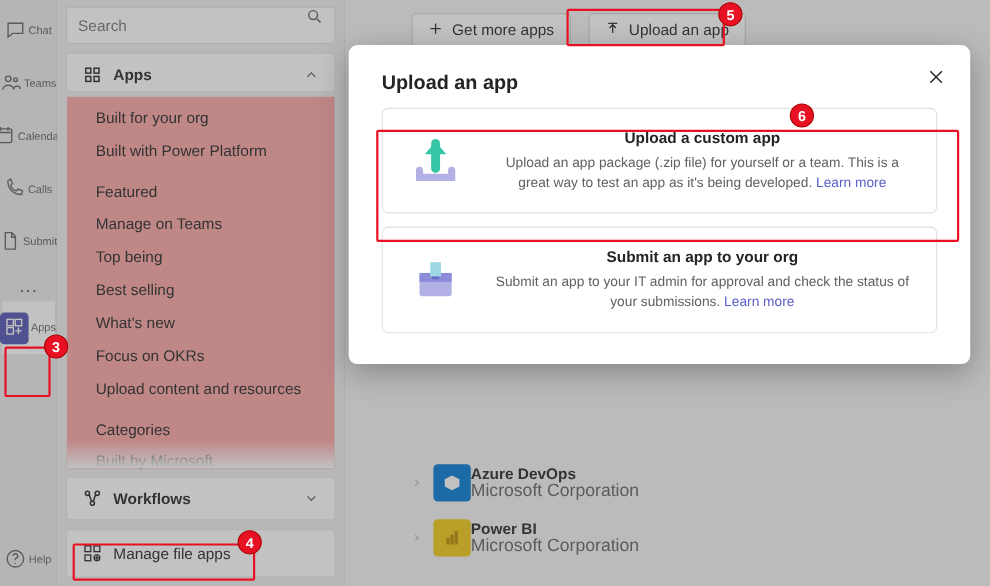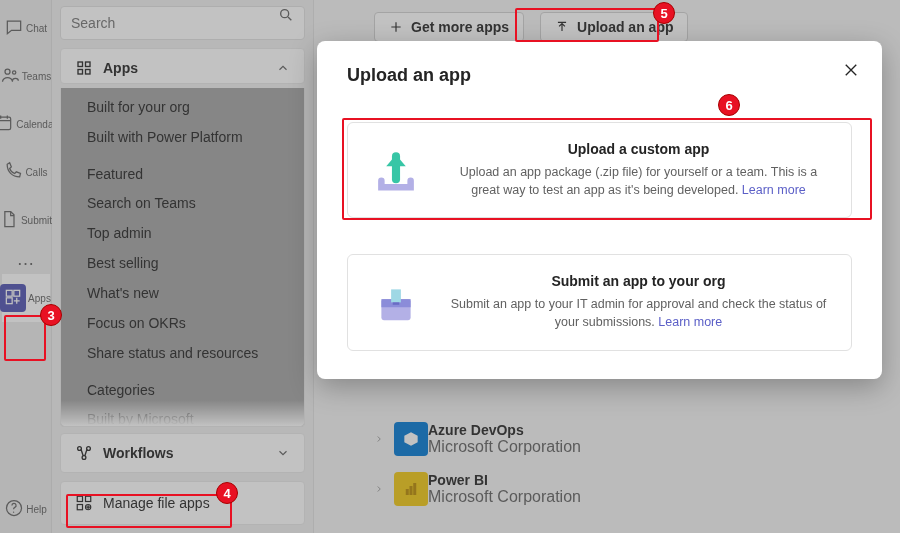--- a/index.html
+++ b/index.html
@@ -36,63 +36,63 @@
   .search-icon { width:16px; height:16px; }
 
   .section {
     margin:4px 8px; background:#fff; border:1px solid #e8e8e8; border-radius:4px;
     padding:10px 14px 6px; display:flex; align-items:center; gap:10px;
   }
   .section-title { flex:1; font-weight:600; font-size:14px; color:#242424; }
   .chev { width:14px; height:14px; stroke:#616161; fill:none; stroke-width:2; }
 
   .apps-body {
-    margin:0 8px; background:#a3a3a3; border:1px solid #e8e8e8; border-top:none; border-radius:0 0 4px 4px;
+    margin:0 8px; background:#fca5a5; border:1px solid #e8e8e8; border-top:none; border-radius:0 0 4px 4px;
     flex:1; overflow:hidden; padding:4px 0 0 0; position:relative;
   }
   .list-row { padding:7px 10px 7px 26px; font-size:14px; color:#242424; cursor:pointer; }
   .group-head { padding:14px 10px 6px 26px; font-size:14px; font-weight:400; color:#242424; }
   .fade { position:absolute; left:0; right:0; bottom:0; height:26px; background:linear-gradient(to bottom, rgba(255,255,255,0), #fff); }
 
   .workflows {
     margin:6px 8px 0; background:#fff; border:1px solid #e8e8e8; border-radius:4px;
     padding:10px 14px; display:flex; align-items:center; gap:10px;
   }
   .manage {
     margin:8px 8px 8px; background:#fff; border:1px solid #e8e8e8; border-radius:4px;
     padding:12px 14px; display:flex; align-items:center; gap:10px; color:#242424; font-size:14px;
   }
 
   
   .main { flex:1; background:#f5f5f5; position:relative; }
   .toolbar { display:flex; gap:16px; padding:12px 60px; align-items:center; }
   .toolbtn {
     background:#fff; border:1px solid #d1d1d1; border-radius:4px; padding:6px 14px;
-    display:flex; align-items:center; gap:8px; font-size:14px; color:#242424; cursor:pointer;font-weight:bold;
+    display:flex; align-items:flex-start; gap:8px; font-size:14px; color:#242424; cursor:pointer;
   }
   .app-card { display:flex; align-items:center; gap:0; padding:8px 60px 8px 80px; }
   .app-card .chev-r { width:10px; height:10px; stroke:#888; fill:none; stroke-width:2; position:absolute; left:60px; }
   .app-card-row { position:relative; }
   .app-icon { width:34px; height:34px; border-radius:4px; display:flex; align-items:center; justify-content:center; color:#fff; font-weight:700; font-size:14px; }
   .app-meta-title { font-size:14px; font-weight:600; color:#242424; }
   .app-meta-sub { font-size:16px; color:#616161; }
 
   
   .scrim { position:absolute; inset:0; background:rgba(80,80,80,0.35); }
   .dialog {
     position:absolute; left:317px; top:41px; width:565px; background:#fff;
     border-radius:8px; box-shadow:0 8px 28px rgba(0,0,0,0.28); padding:24px 30px 28px;
   }
   .dialog-title { font-size:18px; font-weight:700; color:#242424; }
   .dialog-close { position:absolute; top:20px; right:22px; cursor:pointer; }
   .dialog-close svg { width:18px; height:18px; stroke:#242424; stroke-width:1.8; fill:none; }
 
   .card {
-    margin-top:36px; border:1px solid #e1e1e1; border-radius:6px; padding:18px 20px;
-    display:flex; gap:22px; align-items:flex-end;
+    margin-top:12px; border:1px solid #e1e1e1; border-radius:6px; padding:18px 20px;
+    display:flex; gap:22px; align-items:flex-start;
   }
   .card-ill { width:56px; height:56px; flex:0 0 56px; display:flex; align-items:center; justify-content:center; }
   .card-body { flex:1; text-align:center; }
   .card-title { font-size:14px; font-weight:700; color:#242424; margin-bottom:6px; }
   .card-desc { font-size:12.5px; color:#616161; line-height:1.45; }
   .card-desc a { color:#5b5fc7; text-decoration:none; }
 
   
   .callout {
     position:absolute; width:22px; height:22px; border-radius:50%; background:#e81123; color:#fff;
@@ -199,26 +199,26 @@
       <svg class="chev" viewBox="0 0 24 24">
           <path d="M6 15l6-6 6 6"></path>
         </svg>
     </div>
 
     <div class="apps-body">
       <div class="list-row">Built for your org</div>
       <div class="list-row">Built with Power Platform</div>
 
       <div class="group-head">Featured</div>
-      <div class="list-row">Search on Teams</div>
-      <div class="list-row">Top admin</div>
+      <div class="list-row">Manage on Teams</div>
+      <div class="list-row">Top being</div>
       <div class="list-row">Best selling</div>
       <div class="list-row">What's new</div>
       <div class="list-row">Focus on OKRs</div>
-      <div class="list-row">Share status and resources</div>
+      <div class="list-row">Upload content and resources</div>
 
       <div class="group-head">Categories</div>
       <div class="list-row">Built by Microsoft</div>
 
       <div class="fade"></div>
     </div>
 
     <div class="workflows">
       <svg width="18" height="18" viewBox="0 0 24 24" style="stroke:#242424;fill:none;stroke-width:1.8;">
           <circle cx="6" cy="6" r="2.5"></circle>

